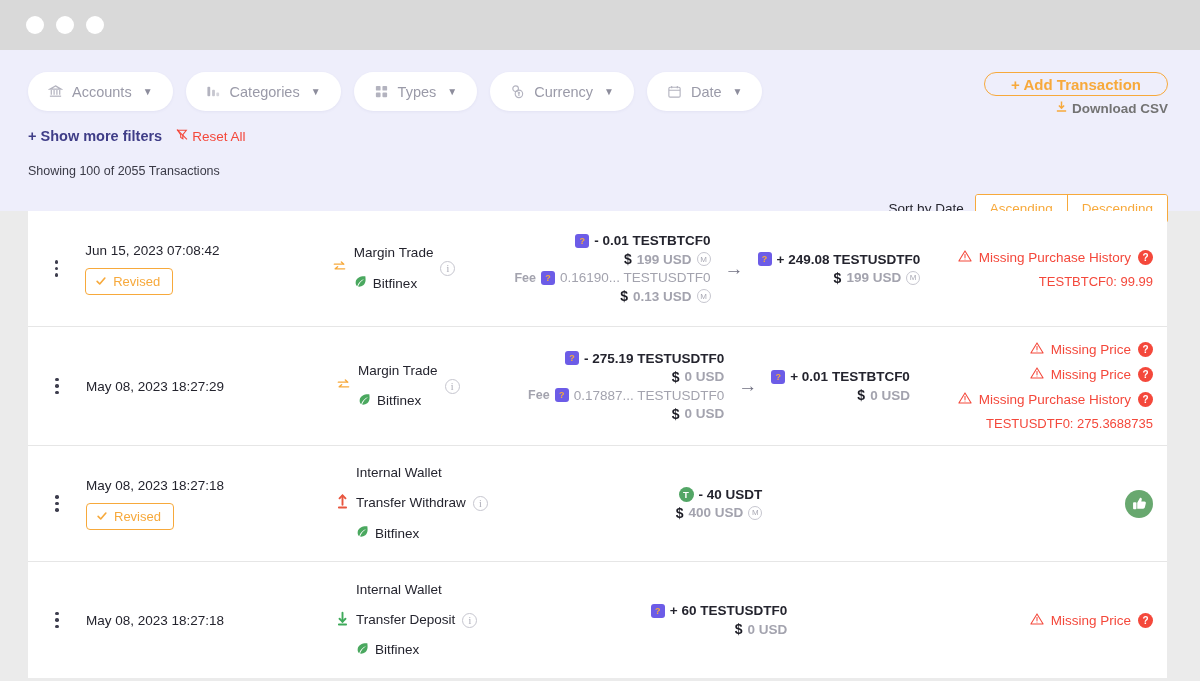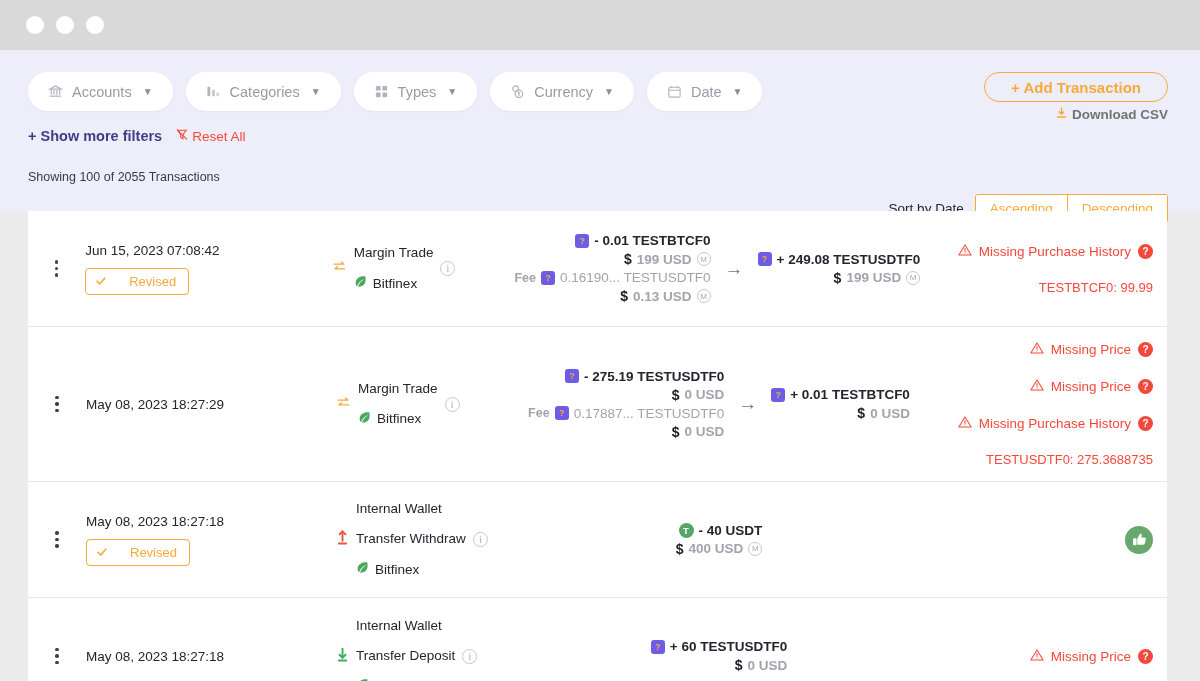--- a/index.html
+++ b/index.html
@@ -46,33 +46,33 @@
     margin-top: 17px;
   }
   .showmore {
     color: #3f3d87; font-weight: bold; font-size: 14.5px; cursor: pointer;
   }
   .resetall {
     color: #f4483b; font-size: 13.5px; cursor: pointer;
     display: flex; align-items: center; gap: 4px;
   }
   .showing {
-    margin-top: 26px; font-size: 12.5px; color: #3a3a46;
+    margin-top: 20px; font-size: 12.5px; color: #3a3a46;
   }
 
   
   .rightcluster {
     position: absolute; right: 32px; top: 22px;
     display: flex; flex-direction: column; align-items: flex-end;
   }
   .addbtn {
     border: 1.6px solid #f7a93b; color: #f7a93b;
     background: transparent;
     border-radius: 22px;
-    height: 30px; padding: 0 26px;
+    height: 24px; padding: 0 26px;
     font-size: 15px; font-weight: bold;
     font-family: "Liberation Sans", sans-serif;
     cursor: pointer;
   }
   .dlcsv {
     margin-top: 4px; color: #737373; font-weight: bold; font-size: 13.5px;
     display: flex; align-items: center; gap: 4px; cursor: pointer;
   }
   .sortrow {
     position: absolute; right: 32px; top: 144px;
@@ -103,21 +103,21 @@
   .kebab { display: flex; flex-direction: column; gap: 3px; cursor: pointer; }
   .kebab i { width: 3.5px; height: 3.5px; border-radius: 50%; background: #3d3d4d; display: block; }
 
   .c-date { width: 250px; display: flex; flex-direction: column; justify-content: center; }
   .datetext { font-size: 13.5px; color: #24242e; }
   .revised {
     margin-top: 10px; align-self: flex-start;
     border: 1.4px solid #f7a93b; border-radius: 4px;
     color: #f7a93b; font-size: 13px;
     padding: 5px 12px 5px 9px;
-    display: flex; align-items: center; gap: 22px;
+    display: flex; align-items: center; gap: 6px;
   }
 
   .c-type { width: 185px; display: flex; align-items: center; }
   .typeinner { display: flex; align-items: center; gap: 7px; }
   .typelines { display: flex; flex-direction: column; gap: 14px; }
   .typename { font-size: 13.5px; color: #24242e; line-height: 16px; }
   .venue { font-size: 13.5px; color: #24242e; display: flex; align-items: center; gap: 6px; line-height: 16px; }
   .infoi {
     width: 15px; height: 15px; border-radius: 50%;
     border: 1.1px solid #c6c6cf; color: #a9a9b4;
@@ -149,21 +149,21 @@
     display: flex; align-items: center; justify-content: center; flex: none;
   }
   .mbadge {
     width: 14px; height: 14px; border-radius: 50%;
     border: 1px solid #c6c6cf; color: #a9a9b4;
     font-size: 8px; display: flex; align-items: center; justify-content: center;
     flex: none;
   }
 
   .c-status { width: 250px; display: flex; flex-direction: column; align-items: flex-end;
-              justify-content: center; padding-right: 14px; gap: 20px; }
+              justify-content: center; padding-right: 14px; gap: 8px; }
   .warnline { display: flex; align-items: center; gap: 7px; font-size: 13.5px; color: #f4483b; white-space: nowrap; }
   .qmark {
     width: 15px; height: 15px; border-radius: 50%;
     background: #f4483b; color: #ffffff;
     font-size: 10px; font-weight: bold;
     display: flex; align-items: center; justify-content: center; flex: none;
     cursor: pointer;
   }
   .subwarn { font-size: 13px; color: #f4483b; }
   .thumb {

